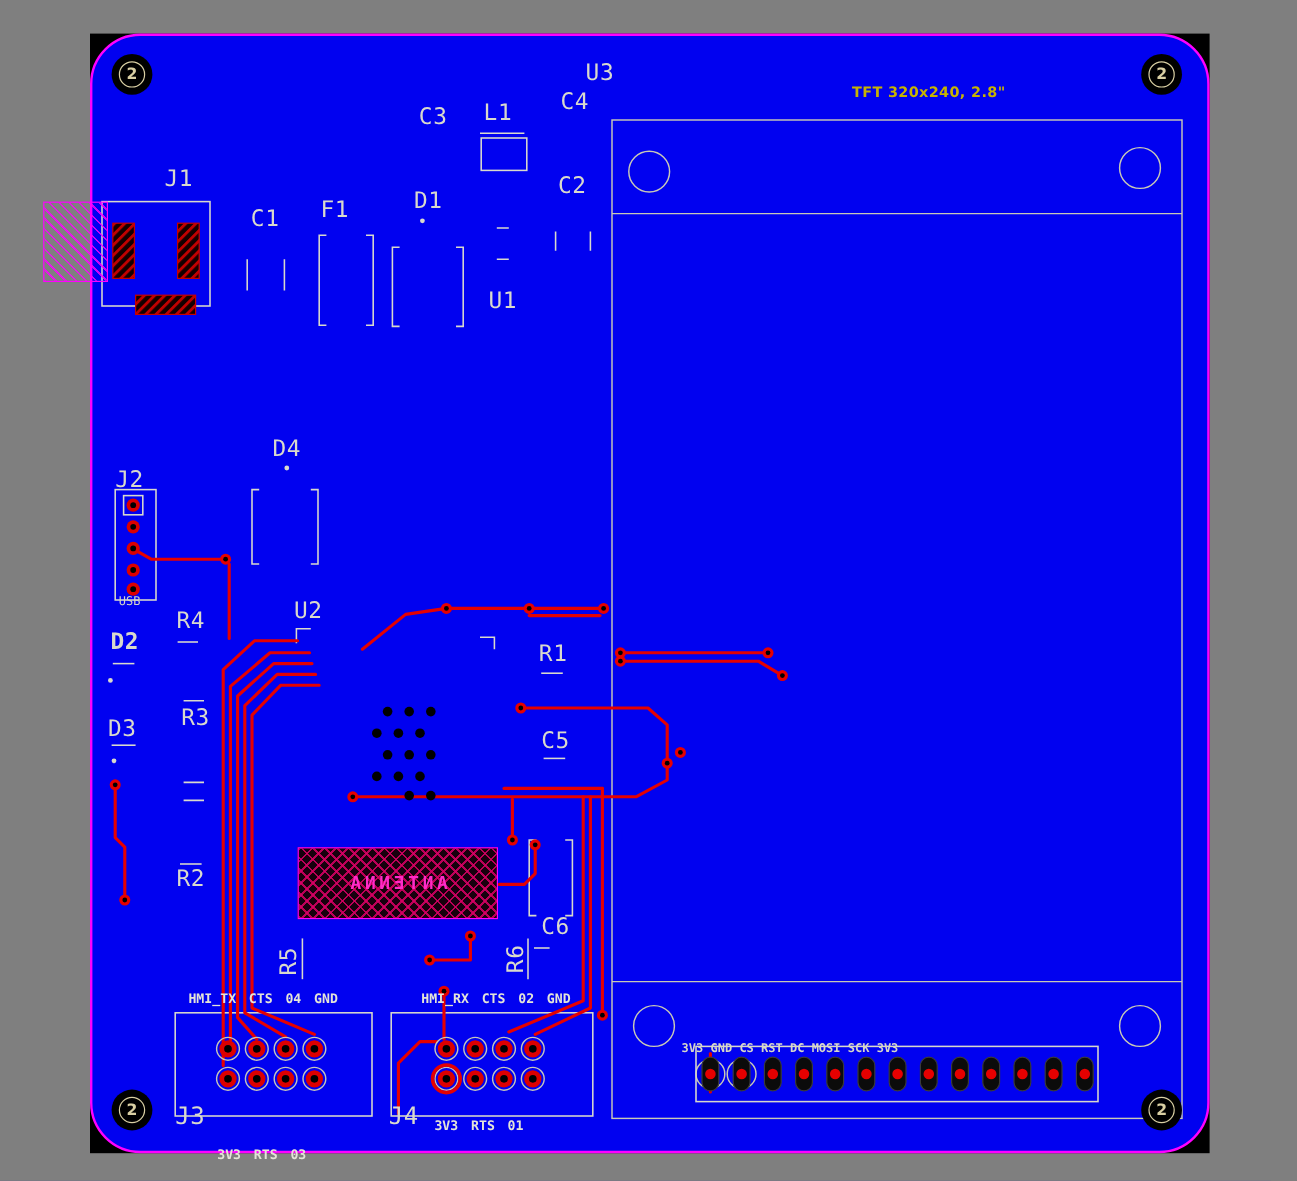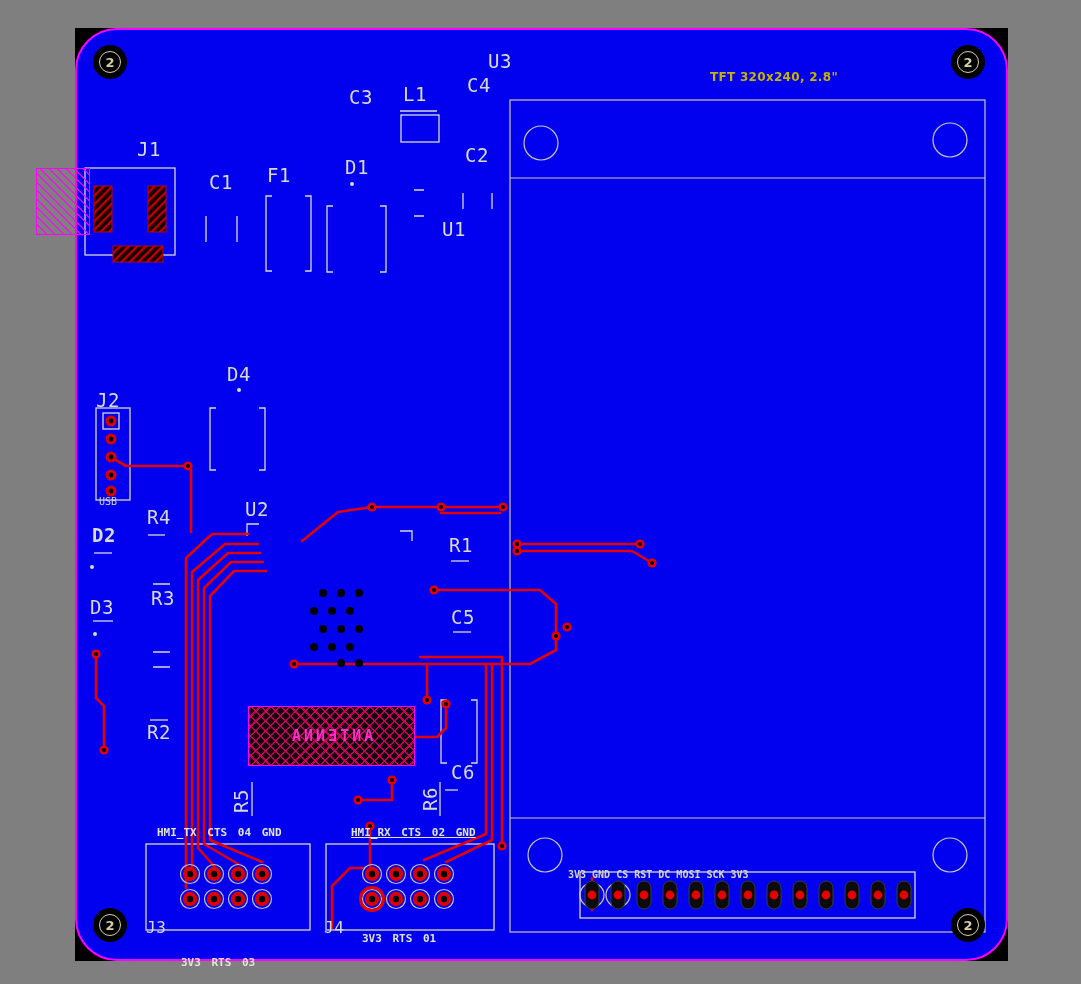--- a/index.html
+++ b/index.html
@@ -15,21 +15,21 @@
   .antenna{position:absolute;left:248px;top:706px;width:167px;height:60px;z-index:5;
     border:1px solid #FF00FF;box-sizing:border-box;background-color:#17000D;
     background-image:
       repeating-linear-gradient(45deg, rgba(216,0,100,.85) 0 1.6px, transparent 1.6px 7px),
       repeating-linear-gradient(135deg, rgba(216,0,100,.85) 0 1.6px, transparent 1.6px 7px);
     display:flex;align-items:center;justify-content:center;}
   .antenna span{transform:scaleX(-1);color:#FF2BC8;font:bold 15px "DejaVu Sans Mono",monospace;
     letter-spacing:3px;}
   .des{position:absolute;color:#D9D9CC;font:19px "DejaVu Sans Mono",monospace;
        letter-spacing:.5px;z-index:6;white-space:pre;line-height:1;}
-  .des.big{font-size:16px;}
+  .des.big{font-size:20px;}
   .des.rot{transform:translate(-50%,-50%) rotate(-90deg);}
   .small-lbl{position:absolute;color:#E4E4D8;font:bold 11px "DejaVu Sans Mono",monospace;
        z-index:6;white-space:pre;line-height:1;word-spacing:4px;}
   .tiny-lbl{position:absolute;color:#D6D6C8;font:10px "DejaVu Sans Mono",monospace;
        z-index:6;white-space:pre;line-height:1;}
   .tft-note{position:absolute;color:#C7B300;font:bold 12px "DejaVu Sans",sans-serif;
        z-index:6;white-space:pre;line-height:1;letter-spacing:.3px;}
   .disp-hdr{position:absolute;color:#D6D6C8;font:bold 10px "DejaVu Sans Mono",monospace;
        z-index:6;white-space:pre;line-height:1;letter-spacing:0;}
   .marker{position:absolute;width:34px;height:34px;background:#000;border-radius:50%;z-index:7;
@@ -261,38 +261,38 @@
 
   <span class="des" style="left:488px;top:52px;">U3</span>
   <span class="des" style="left:349px;top:88px;">C3</span>
   <span class="des" style="left:403px;top:85px;">L1</span>
   <span class="des" style="left:467px;top:76px;">C4</span>
   <span class="des" style="left:465px;top:146px;">C2</span>
   <span class="des" style="left:137px;top:140px;">J1</span>
   <span class="des" style="left:209px;top:173px;">C1</span>
   <span class="des" style="left:267px;top:166px;">F1</span>
   <span class="des" style="left:345px;top:158px;">D1</span>
-  <span class="des" style="left:407px;top:220px;margin-left:35px;">U1</span>
+  <span class="des" style="left:407px;top:242px;">U1</span>
   <span class="des" style="left:227px;top:365px;">D4</span>
   <span class="des" style="left:96px;top:391px;">J2</span>
   <span class="des" style="left:92px;top:526px;font-weight:bold;">D2</span>
   <span class="des" style="left:147px;top:508px;">R4</span>
   <span class="des" style="left:245px;top:500px;">U2</span>
   <span class="des" style="left:449px;top:536px;">R1</span>
   <span class="des" style="left:151px;top:589px;">R3</span>
   <span class="des" style="left:90px;top:598px;">D3</span>
   <span class="des" style="left:451px;top:608px;">C5</span>
   <span class="des" style="left:147px;top:723px;">R2</span>
   <span class="des" style="left:451px;top:763px;">C6</span>
   <span class="des rot" style="left:241px;top:801px;">R5</span>
   <span class="des rot" style="left:430px;top:799px;">R6</span>
   <span class="des big" style="left:146px;top:920px;">J3</span>
   <span class="des big" style="left:324px;top:920px;">J4</span>
 
   <span class="small-lbl" style="left:157px;top:827px;">HMI_TX CTS 04 GND</span>
-  <span class="small-lbl" style="left:351px;top:827px;text-decoration:underline;">HMI_RX CTS 02 GND</span>
+  <span class="small-lbl" style="left:351px;top:827px;">HMI_RX CTS 02 GND</span>
   <span class="small-lbl" style="left:181px;top:933px;margin-top:24px;">3V3 RTS 03</span>
   <span class="small-lbl" style="left:362px;top:933px;">3V3 RTS 01</span>
   <span class="tiny-lbl" style="left:99px;top:497px;">USB</span>
   <span class="disp-hdr" style="left:568px;top:850px;margin-top:20px;">3V3 GND CS RST DC MOSI SCK 3V3</span>
   <span class="tft-note" style="left:710px;top:71px;">TFT 320x240, 2.8"</span>
 
 </div>
 
 </body></html>

